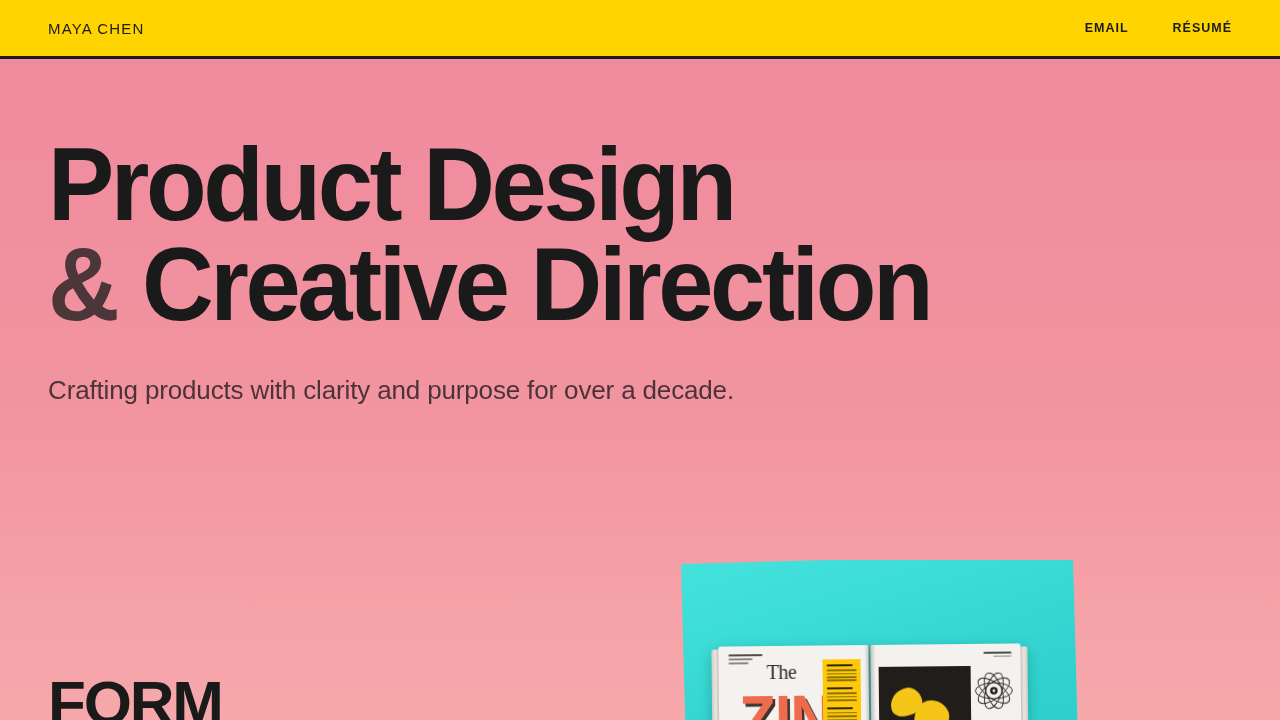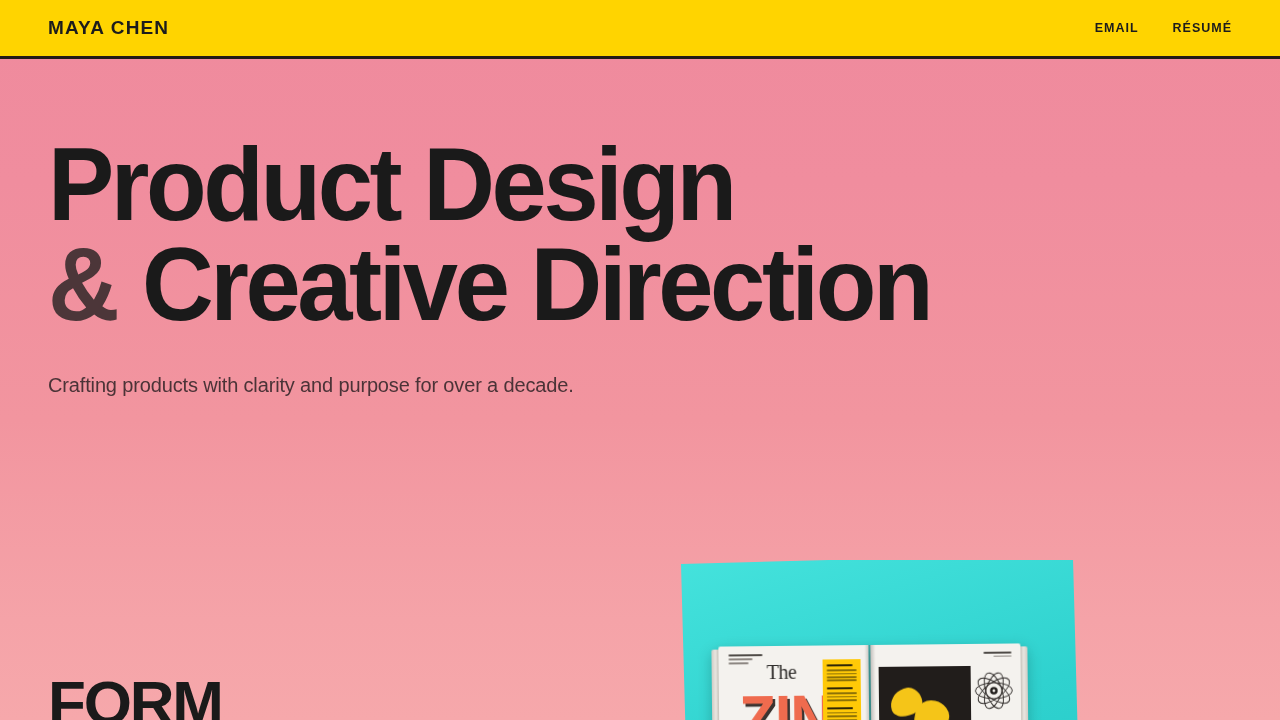--- a/index.html
+++ b/index.html
@@ -41,33 +41,33 @@
     background:#ffd400;
     border-bottom:3px solid #231a17;
     display:flex;
     align-items:center;
     justify-content:space-between;
     padding:0 48px 0 48px;
     z-index:40;
   }
 
   #brand {
-    font-size:19px;
-    font-weight:bold;
+    font-size:15px;
+    font-weight:normal;
     letter-spacing:1.15px;
     color:#1c1c1c;
     text-transform:uppercase;
     white-space:nowrap;
     cursor:pointer;
   }
 
   #navlinks {
     display:flex;
     align-items:center;
-    gap:34px;
+    gap:44px;
   }
 
   .navlink {
     font-size:12.5px;
     font-weight:bold;
     letter-spacing:1.0px;
     color:#1c1c1c;
     text-transform:uppercase;
     text-decoration:none;
     white-space:nowrap;
@@ -94,21 +94,21 @@
     white-space:nowrap;
   }
   #headline .line { display:block; }
   #headline .amp {
     color:#4c3639;
     letter-spacing:-2px;
   }
 
   #subtitle {
     margin-top:36px;
-    font-size:20px;
+    font-size:26px;
     line-height:1.48;
     letter-spacing:-0.15px;
     color:#4b3337;
     white-space:nowrap;
   }
   #subtitle .sline { display:block; }
 
   
   #sectionword {
     position:absolute;

